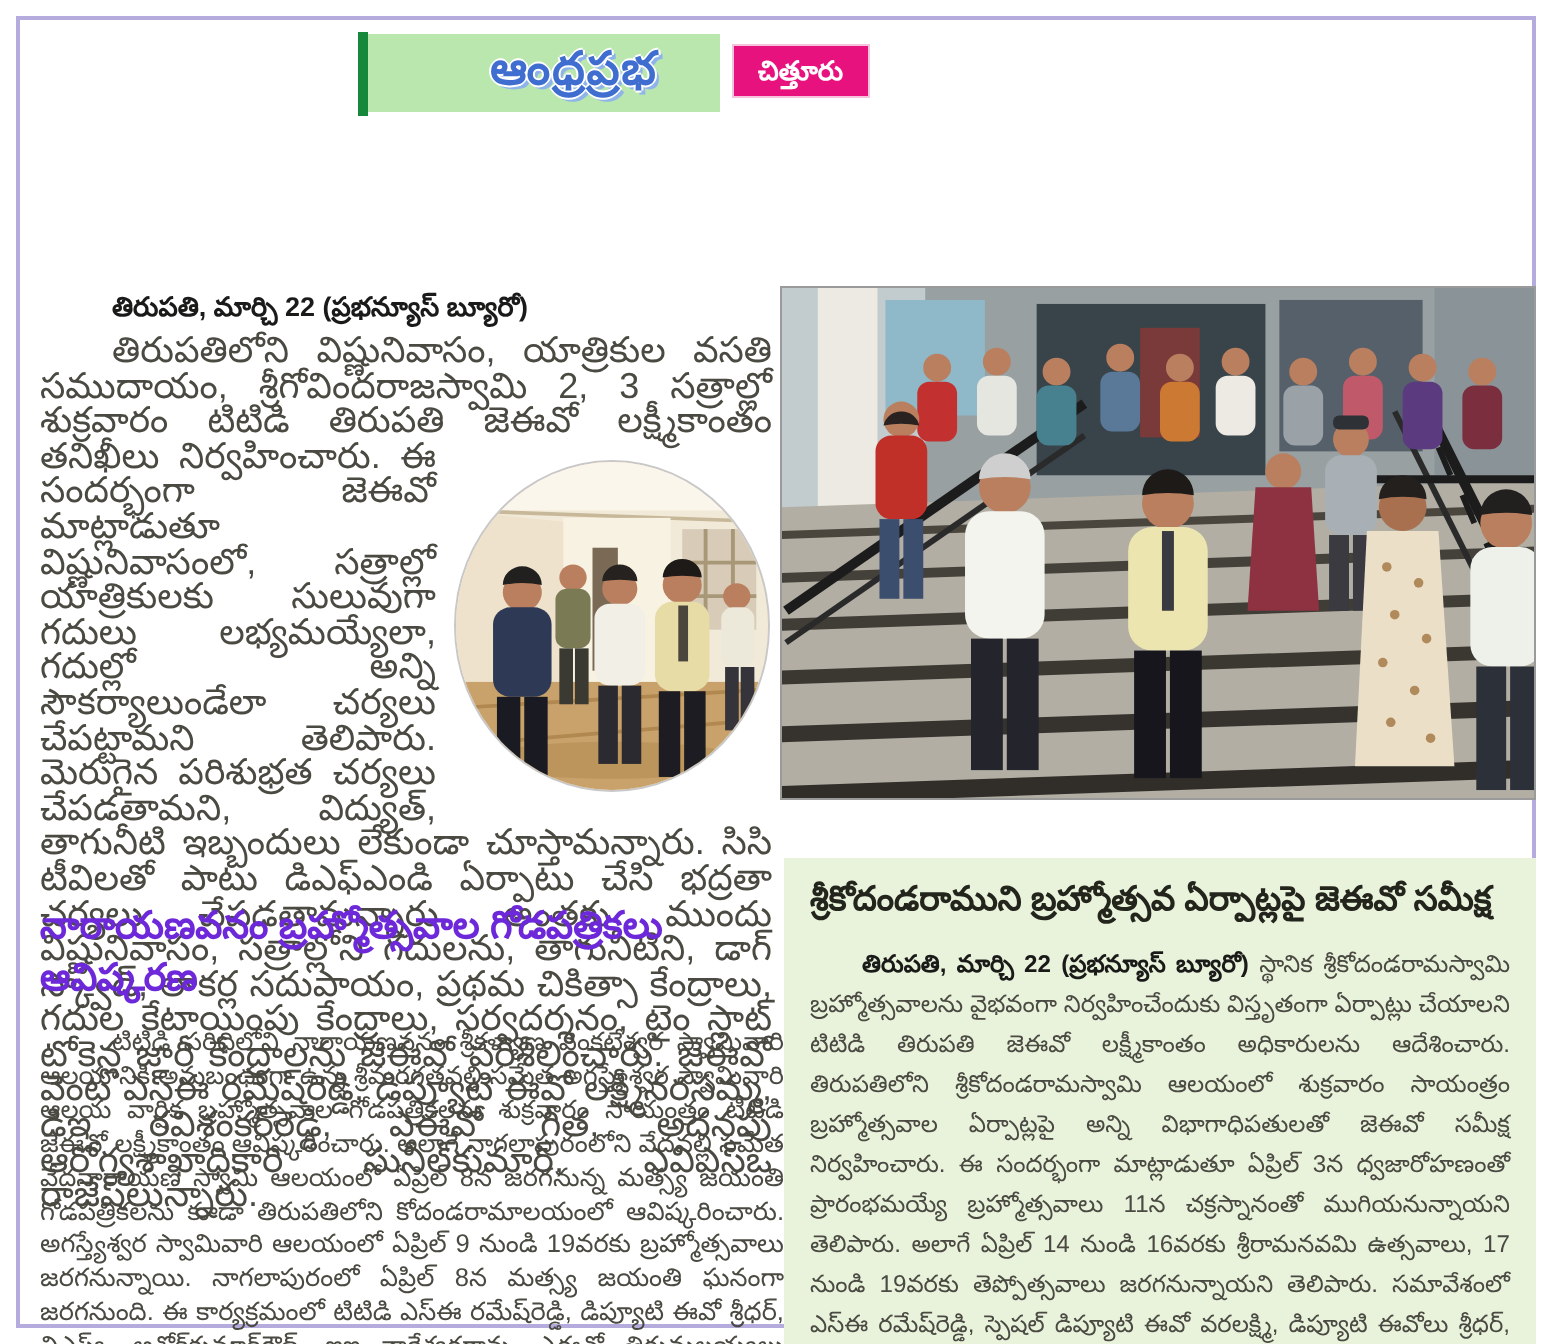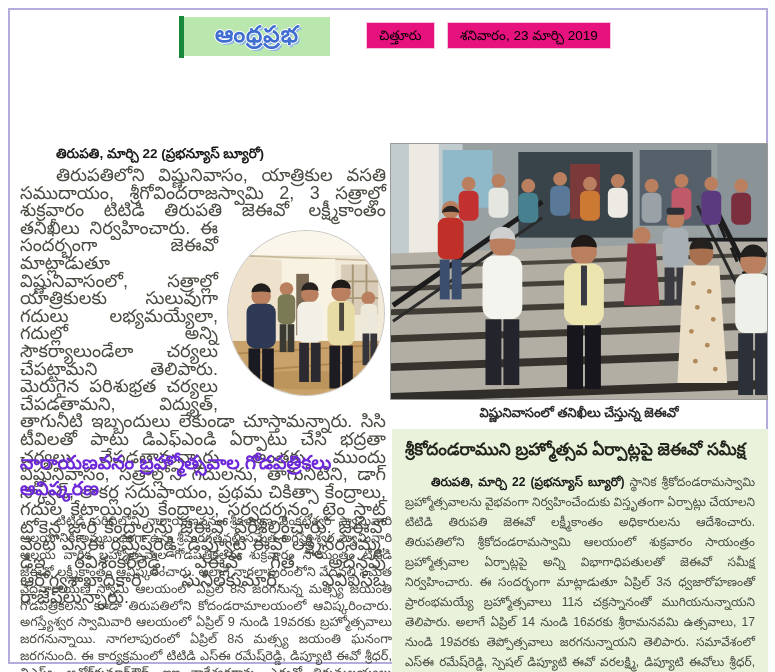--- a/index.html
+++ b/index.html
@@ -3,24 +3,24 @@
 <meta charset="utf-8">
 <style>
   html,body{margin:0;padding:0;background:#fff;}
   #page{position:relative;width:775px;height:672px;background:#ffffff;overflow:hidden;
         font-family:"Liberation Sans", sans-serif;}
   #clip-frame{position:absolute;left:8px;top:8px;right:7px;bottom:8px;border:2px solid #b5abdd;background:#fff;}
 
   
   .logo-bar{position:absolute;left:179px;top:16px;width:5px;height:42px;background:#17873b;}
   .logo{position:absolute;left:184px;top:17px;width:146px;height:39px;background:#b9e7ae;
-        display:flex;align-items:center;justify-content:center;}
+        display:flex;align-items:center;justify-content:center;padding-left:30px;}
   .logo-text{font-size:23px;font-weight:bold;color:#3f6ed0;letter-spacing:1px;
         text-shadow:1px 0 #fff,-1px 0 #fff,0 1px #fff,0 -1px #fff,2px 2px 0 #8fb4ea;}
-  .badge{position:absolute;top:22px;height:27px;background:#e8127f;color:#000000;font-weight:normal;
+  .badge{position:absolute;top:22px;height:27px;background:#e8127f;color:#ffffff;font-weight:bold;
         font-size:13.5px;line-height:27px;padding:0 13px;box-shadow:0 0 0 1px #f6c3dd inset;}
   #loc-badge{left:366px;}
   #date-badge{left:447px;}
 
   
   .headline{position:absolute;left:18px;top:58px;width:740px;text-align:center;
         font-size:44px;font-weight:bold;color:#2faa3c;white-space:nowrap;overflow:hidden;}
 
   
   .photo-stairs{position:absolute;left:390px;top:143px;width:378px;height:257px;
@@ -55,21 +55,20 @@
 <body>
 
 <div id="page">
   <div id="clip-frame"></div>
 
   <div class="logo-bar"></div>
   <div class="logo">
     <span class="logo-text">ఆంధ్రప్రభ</span>
   </div>
   <div class="badge" id="loc-badge">చిత్తూరు</div>
-  <div class="badge" id="date-badge">శనివారం, 23 మార్చి 2019</div>
 
 
   <div class="photo-stairs">
     <svg viewBox="0 0 378 256" preserveAspectRatio="none">
 
       <rect width="378" height="112" fill="#98a0a2"></rect>
       <rect x="0" y="0" width="72" height="122" fill="#c2ccce"></rect>
       <rect x="52" y="6" width="50" height="58" fill="#8fb8c8"></rect>
       <rect x="128" y="8" width="115" height="86" fill="#39444a"></rect>
       <rect x="180" y="20" width="30" height="55" fill="#7a3a3a"></rect>
@@ -173,21 +172,20 @@
 
       <g>
         <circle cx="364" cy="118" r="13" fill="#b97f5e"></circle>
         <path d="M351,114 a13,13 0 0 1 26,0 a26,8 0 0 0 -26,0" fill="#22201e"></path>
         <rect x="346" y="130" width="36" height="60" rx="11" fill="#eef0ea"></rect>
         <rect x="349" y="190" width="15" height="62" fill="#2c3038"></rect>
         <rect x="366" y="190" width="15" height="62" fill="#2c3038"></rect>
       </g>
     </svg>
   </div>
-  <div class="photo-caption">విష్ణునివాసంలో తనిఖీలు చేస్తున్న జెఈవో</div>
 
   <div class="article1">
     <p class="dateline">తిరుపతి, మార్చి 22 (ప్రభన్యూస్ బ్యూరో)</p>
     <div class="a1body">
       <span class="oval-spacer"></span>
       <span class="oval-photo">
         <svg viewBox="0 0 160 176" preserveAspectRatio="none">
           <rect width="160" height="176" fill="#f2ead8"></rect>
           <rect x="0" y="0" width="160" height="26" fill="#faf6ec"></rect>
           <path d="M0,26 L160,32" stroke="#c8b89a" stroke-width="2"></path>

